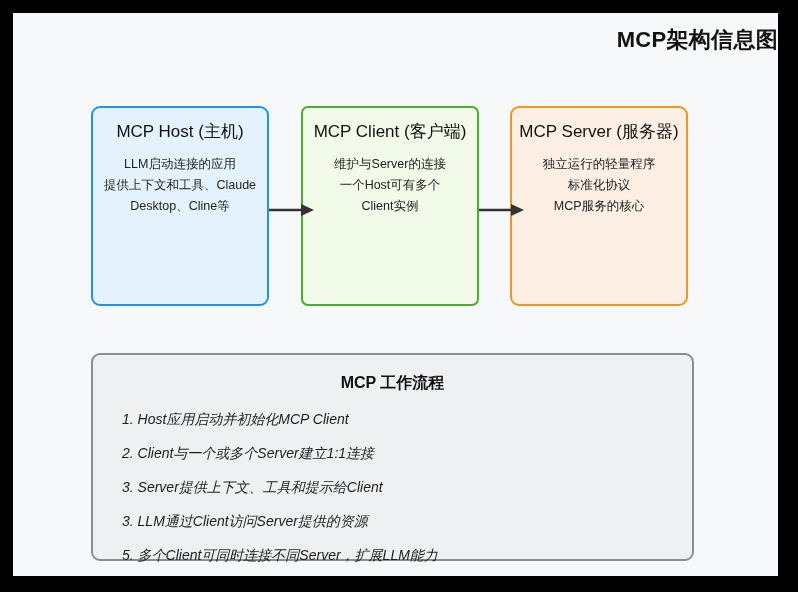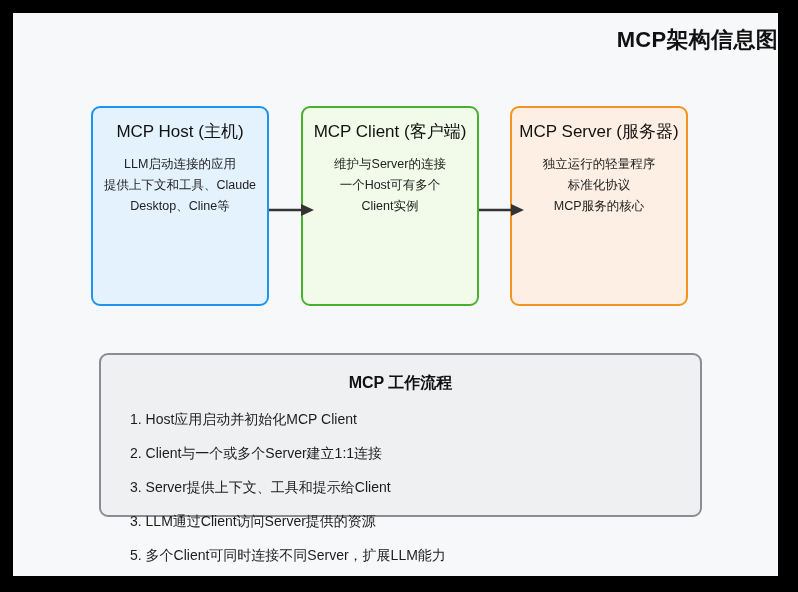--- a/index.html
+++ b/index.html
@@ -58,56 +58,58 @@
   }
   #node-host {
     left: 78px;
     border-color: #1e94f0;
     background: #e3f2fd;
   }
   #node-client {
     left: 288px;
     border-color: #49b02e;
     background: #f2fbe9;
+    border-radius: 7px;
   }
   #node-server {
     left: 497px;
     border-color: #f2941f;
     background: #fdefe3;
   }
   .arrow {
     position: absolute;
     top: 189px;
     height: 16px;
     width: 46px;
   }
   #arrow-host-client { left: 256px; }
   #arrow-client-server { left: 466px; }
   #workflow-panel {
     position: absolute;
-    left: 86px;
+    left: 78px;
     top: 340px;
     width: 603px;
-    height: 164px;
+    height: 208px;
     box-sizing: border-box;
     border: 2px solid #8a8d91;
     border-radius: 9px;
     background: #eff0f2;
   }
   #workflow-title {
     margin-top: 18px;
     text-align: center;
     font-size: 16px;
     font-weight: bold;
     color: #111111;
   }
   #workflow-list {
     margin: 17px 0 0 0;
     padding: 0;
     list-style: none;
+    font-style: italic;
   }
   #workflow-list li {
     font-size: 14px;
     color: #1c1c1c;
     padding-left: 29px;
     margin-bottom: 16px;
     white-space: nowrap;
   }
 </style>
 </head>

